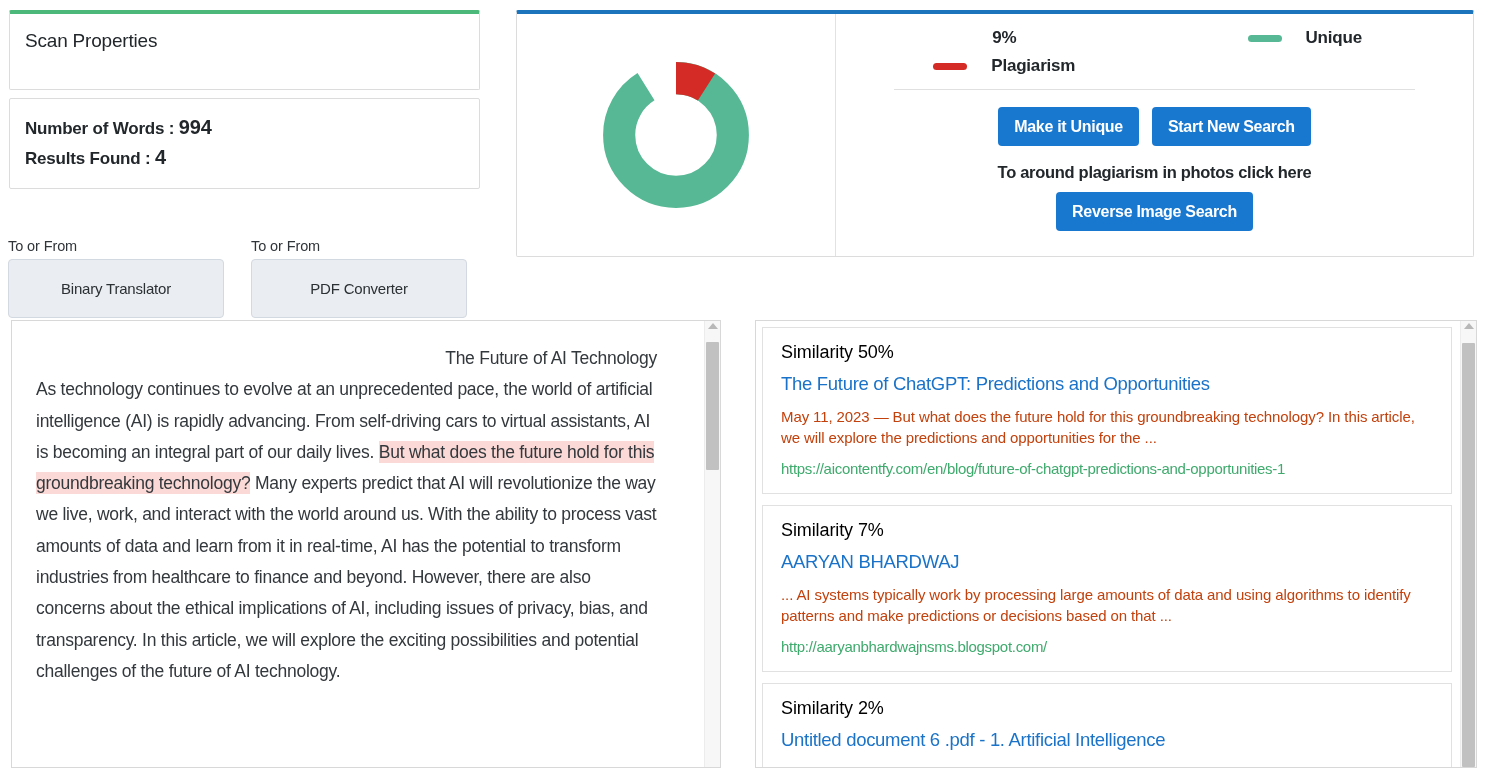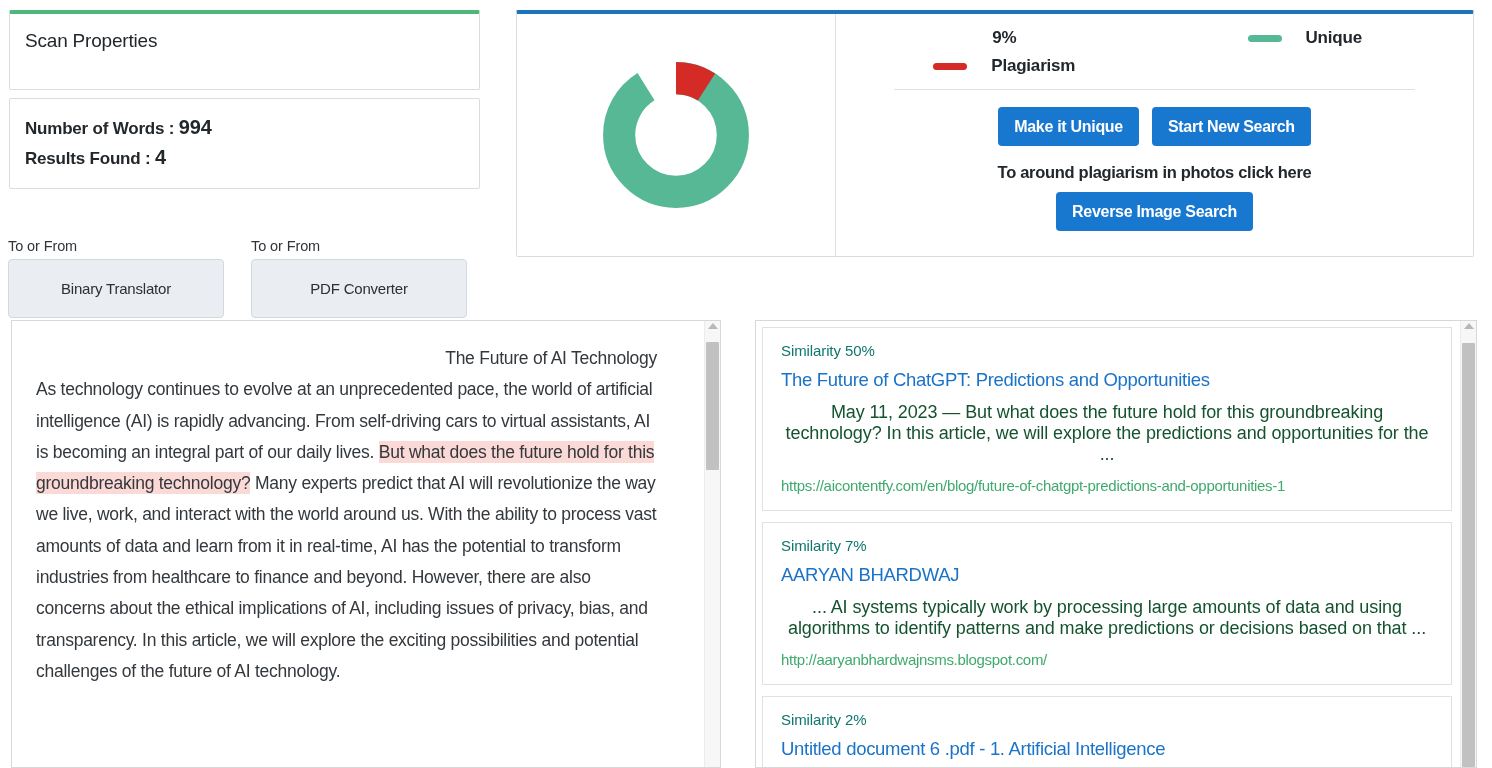--- a/index.html
+++ b/index.html
@@ -247,40 +247,39 @@
   .res-inner {
     padding: 6px 24px 0 6px;
   }
   .res-card {
     border: 1px solid #e1e1e1;
     background: #fff;
     padding: 14px 18px 16px 18px;
     margin-bottom: 11px;
   }
   .res-sim {
-    font-size: 15px;
-    color: #0f766e;
+    font-size: 18px;
+    color: #000000;
     margin-bottom: 10px;
     letter-spacing: -0.1px;
   }
   .res-title {
     font-size: 18.5px;
     color: #1a73c8;
     letter-spacing: -0.3px;
     margin-bottom: 11px;
     cursor: pointer;
     display: block;
   }
   .res-snippet {
-    font-size: 18px;
-    color: #14532d;
+    font-size: 15px;
+    color: #c2410c;
     line-height: 21px;
     letter-spacing: -0.1px;
     margin-bottom: 12px;
-    text-align: center;
   }
   .res-url {
     font-size: 15px;
     color: #3faa6d;
     letter-spacing: -0.3px;
     cursor: pointer;
     display: block;
     word-break: break-all;
   }
 

